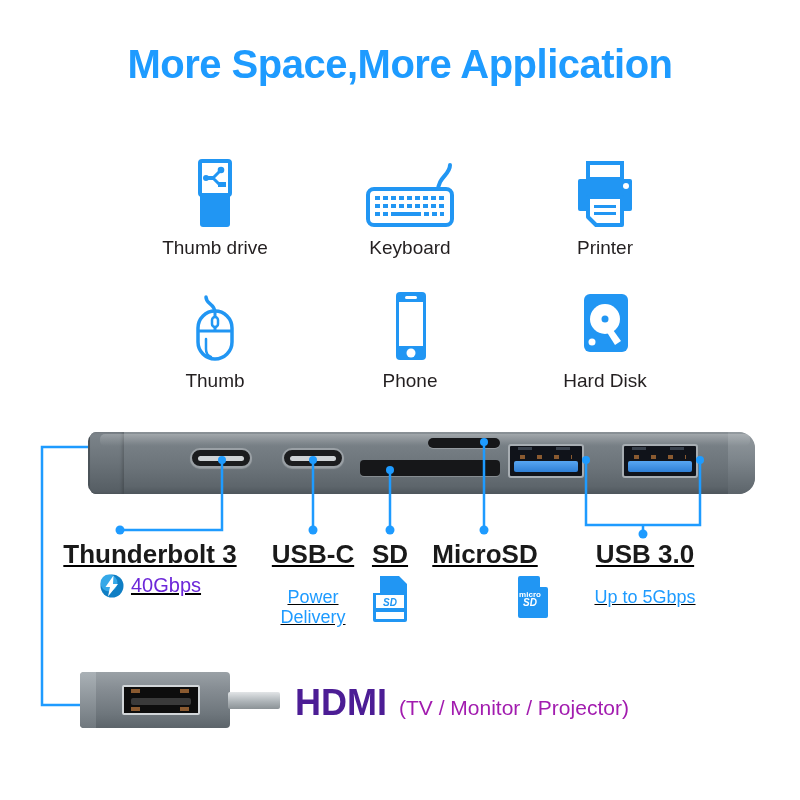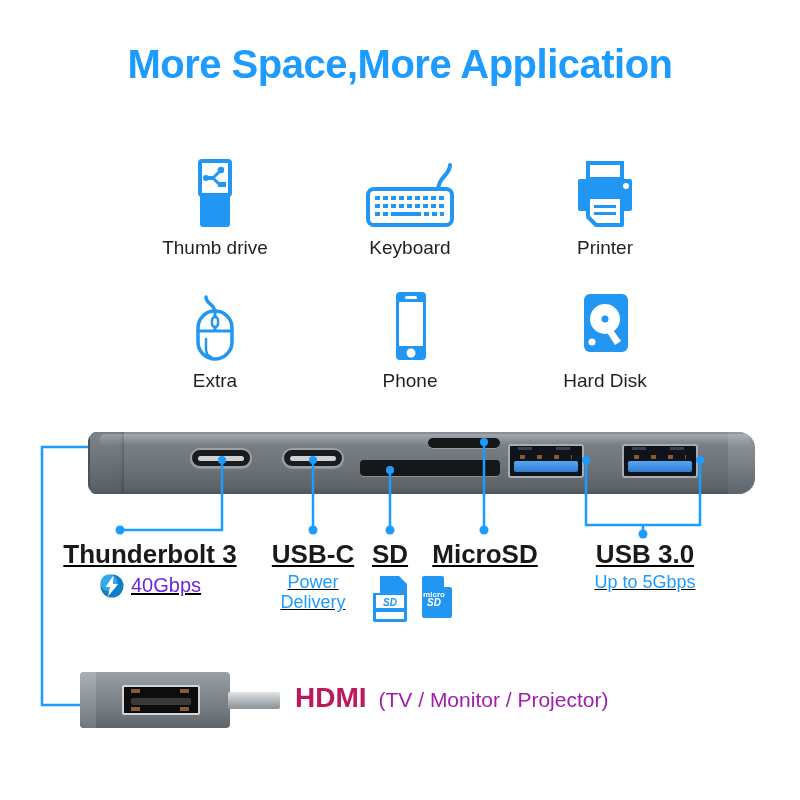--- a/index.html
+++ b/index.html
@@ -110,21 +110,21 @@
 
   
   .callsvg{position:absolute;left:0;top:0;width:800px;height:800px;pointer-events:none;}
 
   
   .plabel{position:absolute;text-align:center;text-decoration:underline;}
   .plabel .pname{
     font-size:26px;font-weight:bold;color:#1a1a1a;white-space:nowrap;line-height:1.1;
   }
   .plabel .psub{
-    font-size:18px;color:#1E9BFF;line-height:1.15;margin-top:3px;white-space:nowrap;
+    font-size:18px;color:#1E9BFF;line-height:1.15;margin-top:18px;white-space:nowrap;
   }
   .tb-row{display:flex;align-items:center;justify-content:center;gap:6px;margin-top:4px;}
   .tb-text{font-size:20px;color:#6d28d9;}
 
   
   .hdmi-wrap{position:absolute;left:80px;top:672px;width:540px;height:62px;}
   .hdmi-body{
     position:absolute;left:0;top:0;width:150px;height:56px;
     background:linear-gradient(180deg,#9aa1a6 0%,#868d93 30%,#6e767c 75%,#5c646a 100%);
     border-radius:4px;
@@ -146,21 +146,21 @@
   }
   .hdmi-pin{position:absolute;width:9px;height:4px;background:#8a5a30;}
   .hdmi-cable{
     position:absolute;left:148px;top:20px;width:52px;height:17px;
     background:linear-gradient(180deg,#e2e5e7,#aeb4b8 55%,#8b9296);
     border-radius:2px;
   }
   .hdmi-text{
     position:absolute;left:215px;top:10px;display:flex;align-items:baseline;gap:12px;
   }
-  .hdmi-name{font-size:28px;font-weight:bold;color:#be185d;}
+  .hdmi-name{font-size:36px;font-weight:bold;color:#4c1d95;}
   .hdmi-sub{font-size:21px;color:#a21caf;white-space:nowrap;}
 </style>
 </head>
 <body>
 
 <div class="stage">
 
   <div class="title">More Space,More Application</div>
 
   <div class="icon-grid">
@@ -236,21 +236,21 @@
       <div class="icon-art">
         <svg width="50" height="72" viewBox="0 0 50 72">
           <path d="M25 22 C25 12 16 14 16 6" stroke="#2196F3" stroke-width="3.5" fill="none" stroke-linecap="round"></path>
           <rect x="8" y="20" width="34" height="48" rx="17" fill="#fff" stroke="#2196F3" stroke-width="3.5"></rect>
           <line x1="8" y1="40" x2="42" y2="40" stroke="#2196F3" stroke-width="3"></line>
           <line x1="25" y1="20" x2="25" y2="40" stroke="#2196F3" stroke-width="3"></line>
           <rect x="22" y="26" width="6" height="10" rx="3" fill="#fff" stroke="#2196F3" stroke-width="2.5"></rect>
           <path d="M16 48 v10 c0 4 2 7 5 8" stroke="#2196F3" stroke-width="2.5" fill="none" stroke-linecap="round"></path>
         </svg>
       </div>
-      <div class="icon-label">Extra</div>
+      <div class="icon-label">Thumb</div>
     </div>
 
     <div class="icon-cell" style="left:195px;top:133px;">
       <div class="icon-art">
         <svg width="46" height="74" viewBox="0 0 46 74">
           <rect x="9" y="2" width="30" height="68" rx="4" fill="#2196F3"></rect>
           <rect x="12" y="12" width="24" height="44" fill="#fff"></rect>
           <rect x="18" y="6" width="12" height="3" rx="1.5" fill="#fff"></rect>
           <circle cx="24" cy="63" r="4.5" fill="#fff"></circle>
         </svg>
@@ -362,21 +362,21 @@
         <rect x="2" y="6" width="7" height="12" fill="#ffffff"></rect>
         <rect x="5" y="20" width="28" height="13" fill="#ffffff"></rect>
         <text x="19" y="30.5" font-family="'Liberation Sans',sans-serif" font-size="10" font-weight="bold" font-style="italic" fill="#2196F3" text-anchor="middle">SD</text>
         <rect x="5" y="37" width="28" height="7" fill="#ffffff"></rect>
       </svg>
     </div>
   </div>
 
   <div class="plabel" style="left:420px;top:540px;width:130px;">
     <div class="pname">MicroSD</div>
-    <div style="margin-top:6px;display:flex;justify-content:flex-start;">
+    <div style="margin-top:6px;display:flex;justify-content:flex-end;">
       <svg width="34" height="44" viewBox="0 0 34 44">
         <path d="M4 1 h18 a2 2 0 0 1 2 2 v9 h6 a2 2 0 0 1 2 2 v27 a2 2 0 0 1 -2 2 H4 a2 2 0 0 1 -2 -2 V3 a2 2 0 0 1 2 -2 z" fill="#2196F3"></path>
         <text x="14" y="22" font-family="'Liberation Sans',sans-serif" font-size="8" font-weight="bold" fill="#ffffff" text-anchor="middle">micro</text>
         <text x="14" y="31" font-family="'Liberation Sans',sans-serif" font-size="10" font-weight="bold" font-style="italic" fill="#ffffff" text-anchor="middle">SD</text>
       </svg>
     </div>
   </div>
 
   <div class="plabel" style="left:560px;top:540px;width:170px;">
     <div class="pname">USB 3.0</div>

